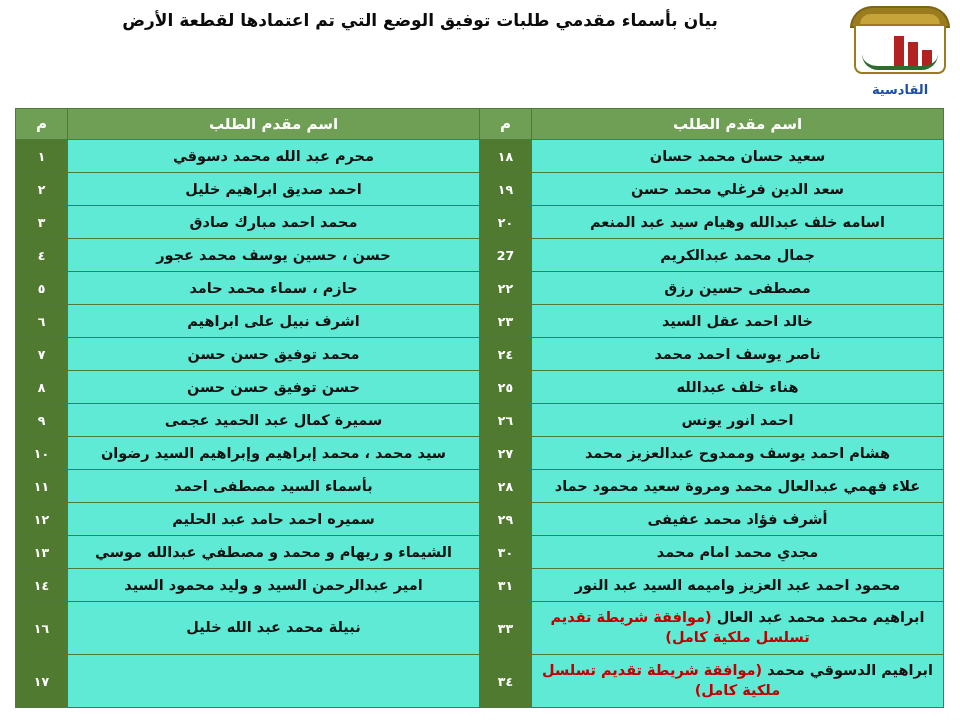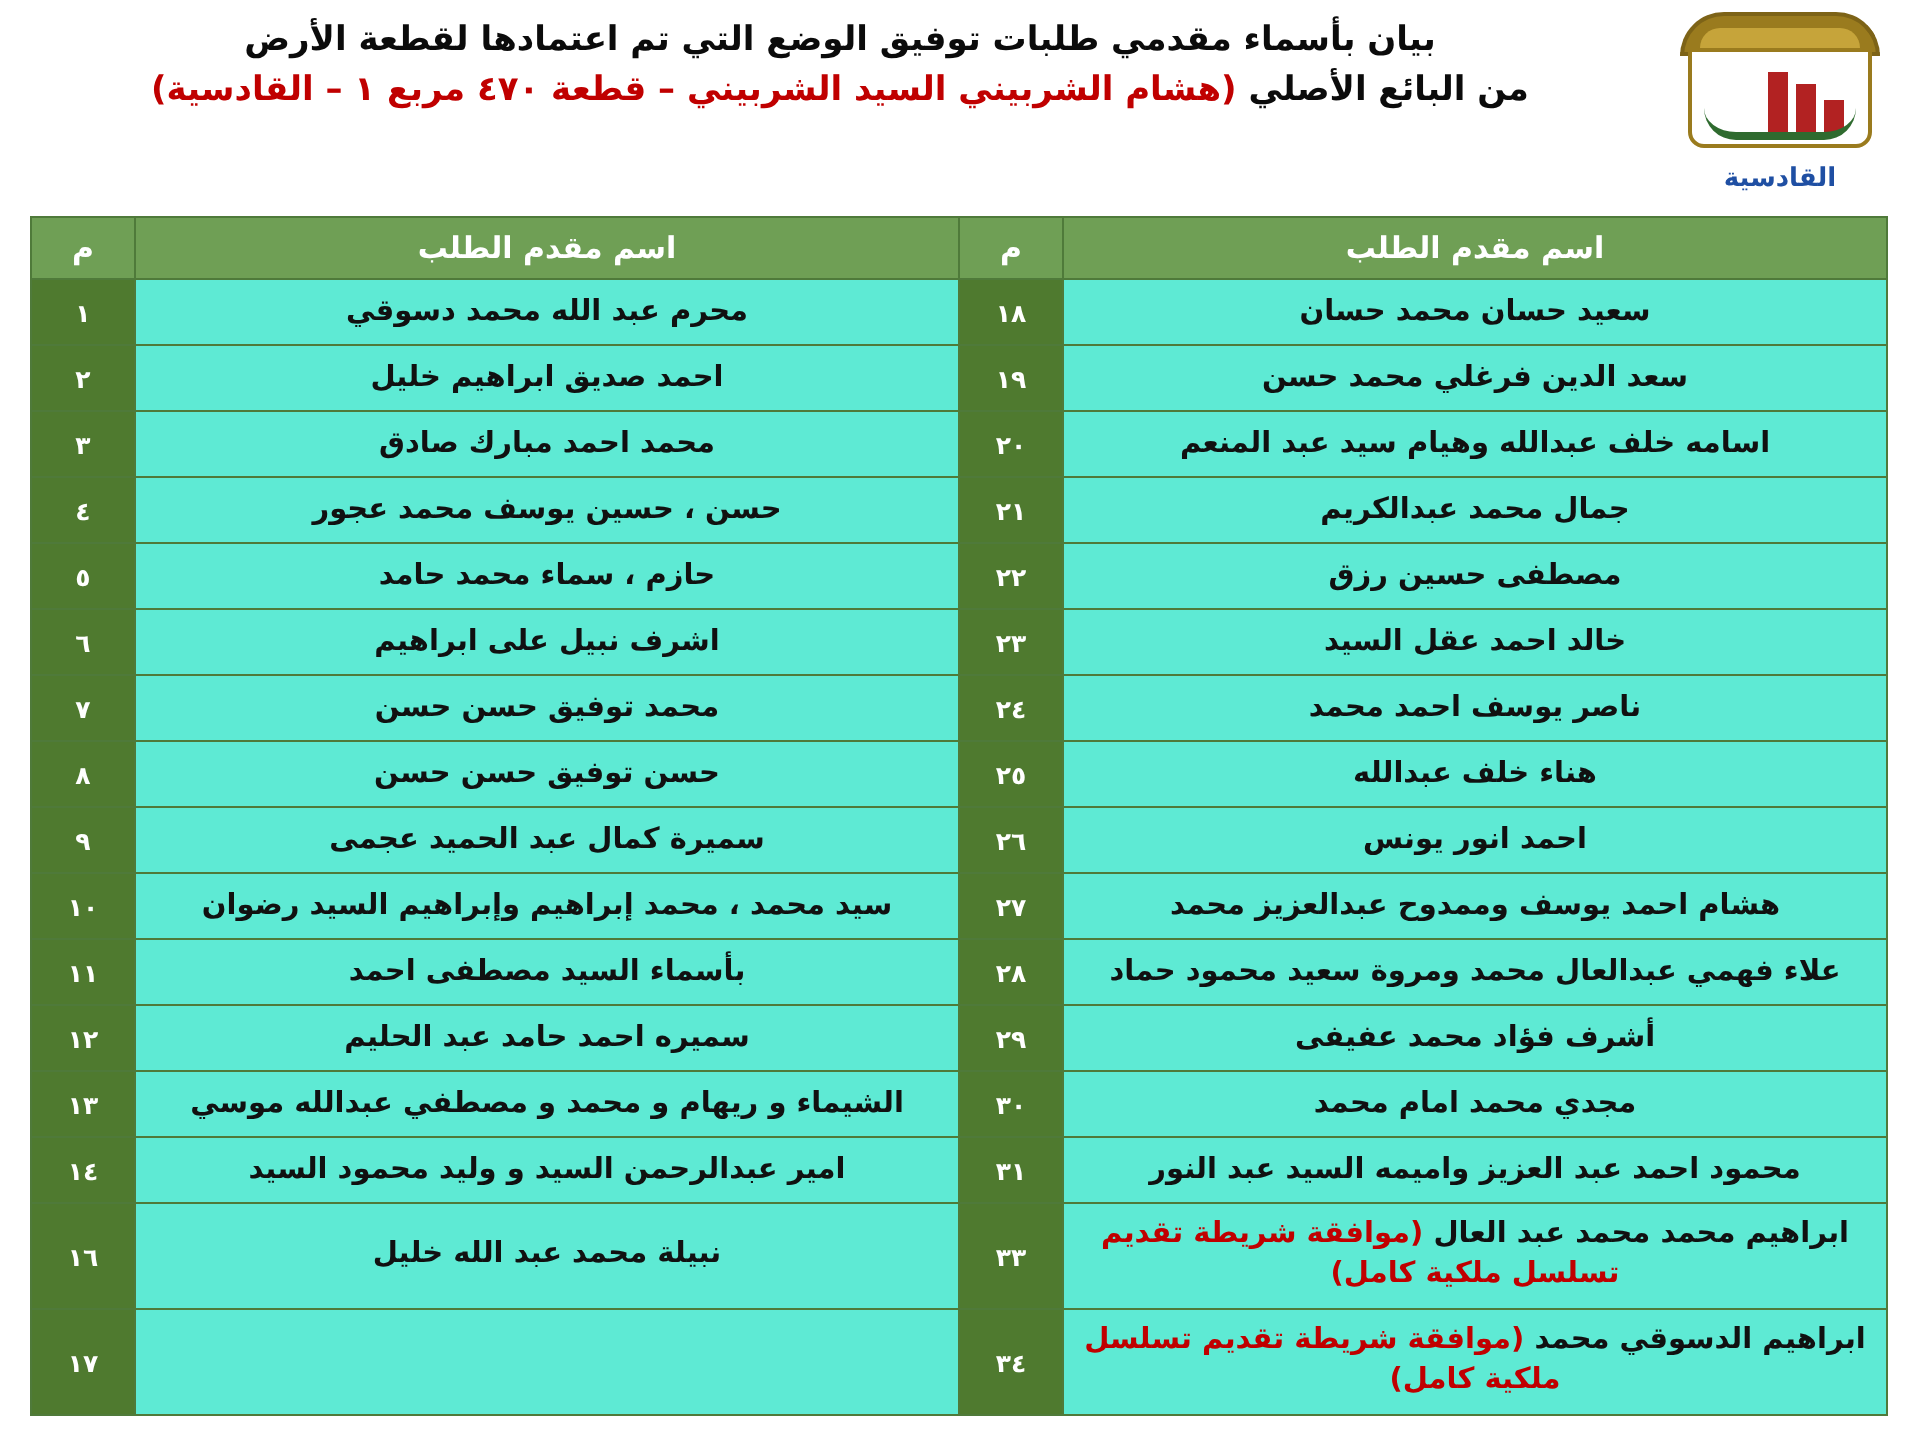--- a/index.html
+++ b/index.html
@@ -24,21 +24,21 @@
   
   .header {
     position: relative;
     padding: 8px 10px 4px 10px;
     min-height: 108px;
     box-sizing: border-box;
   }
   .logo {
     position: absolute;
     top: 6px;
-    right: 14px;
+    right: 4px;
     width: 112px;
     height: 96px;
     text-align: center;
   }
   .logo-badge {
     position: relative;
     width: 104px;
     height: 74px;
     margin: 0 auto;
   }
@@ -176,21 +176,20 @@
           <div class="bar b2"></div>
           <div class="bar b3"></div>
           <div class="logo-swoosh"></div>
         </div>
       </div>
       <div class="logo-caption">القادسية</div>
     </div>
 
     <div class="title-block">
       <div class="title-line l1">بيان بأسماء مقدمي طلبات توفيق الوضع التي تم اعتمادها لقطعة الأرض</div>
-      <div class="title-line l2"><span>من البائع الأصلي </span><span class="accent">(هشام الشربيني السيد الشربيني – قطعة ٤٧٠ مربع ١ – القادسية)</span></div>
     </div>
 
   </div>
 
   <div class="table-wrap">
     <table class="reg">
       <colgroup>
         <col class="c-name">
           <col class="c-num">
           <col class="c-name">
@@ -218,21 +217,21 @@
             <td class="num">٢</td>
           </tr>
           <tr>
             <td class="name"><span>اسامه خلف عبدالله وهيام سيد عبد المنعم</span></td>
             <td class="num">٢٠</td>
             <td class="name"><span>محمد احمد مبارك صادق</span></td>
             <td class="num">٣</td>
           </tr>
           <tr>
             <td class="name"><span>جمال محمد عبدالكريم</span></td>
-            <td class="num">٢١</td>
+            <td class="num">27</td>
             <td class="name"><span>حسن ، حسين يوسف محمد عجور</span></td>
             <td class="num">٤</td>
           </tr>
           <tr>
             <td class="name"><span>مصطفى حسين رزق</span></td>
             <td class="num">٢٢</td>
             <td class="name"><span>حازم ، سماء محمد حامد</span></td>
             <td class="num">٥</td>
           </tr>
           <tr>

